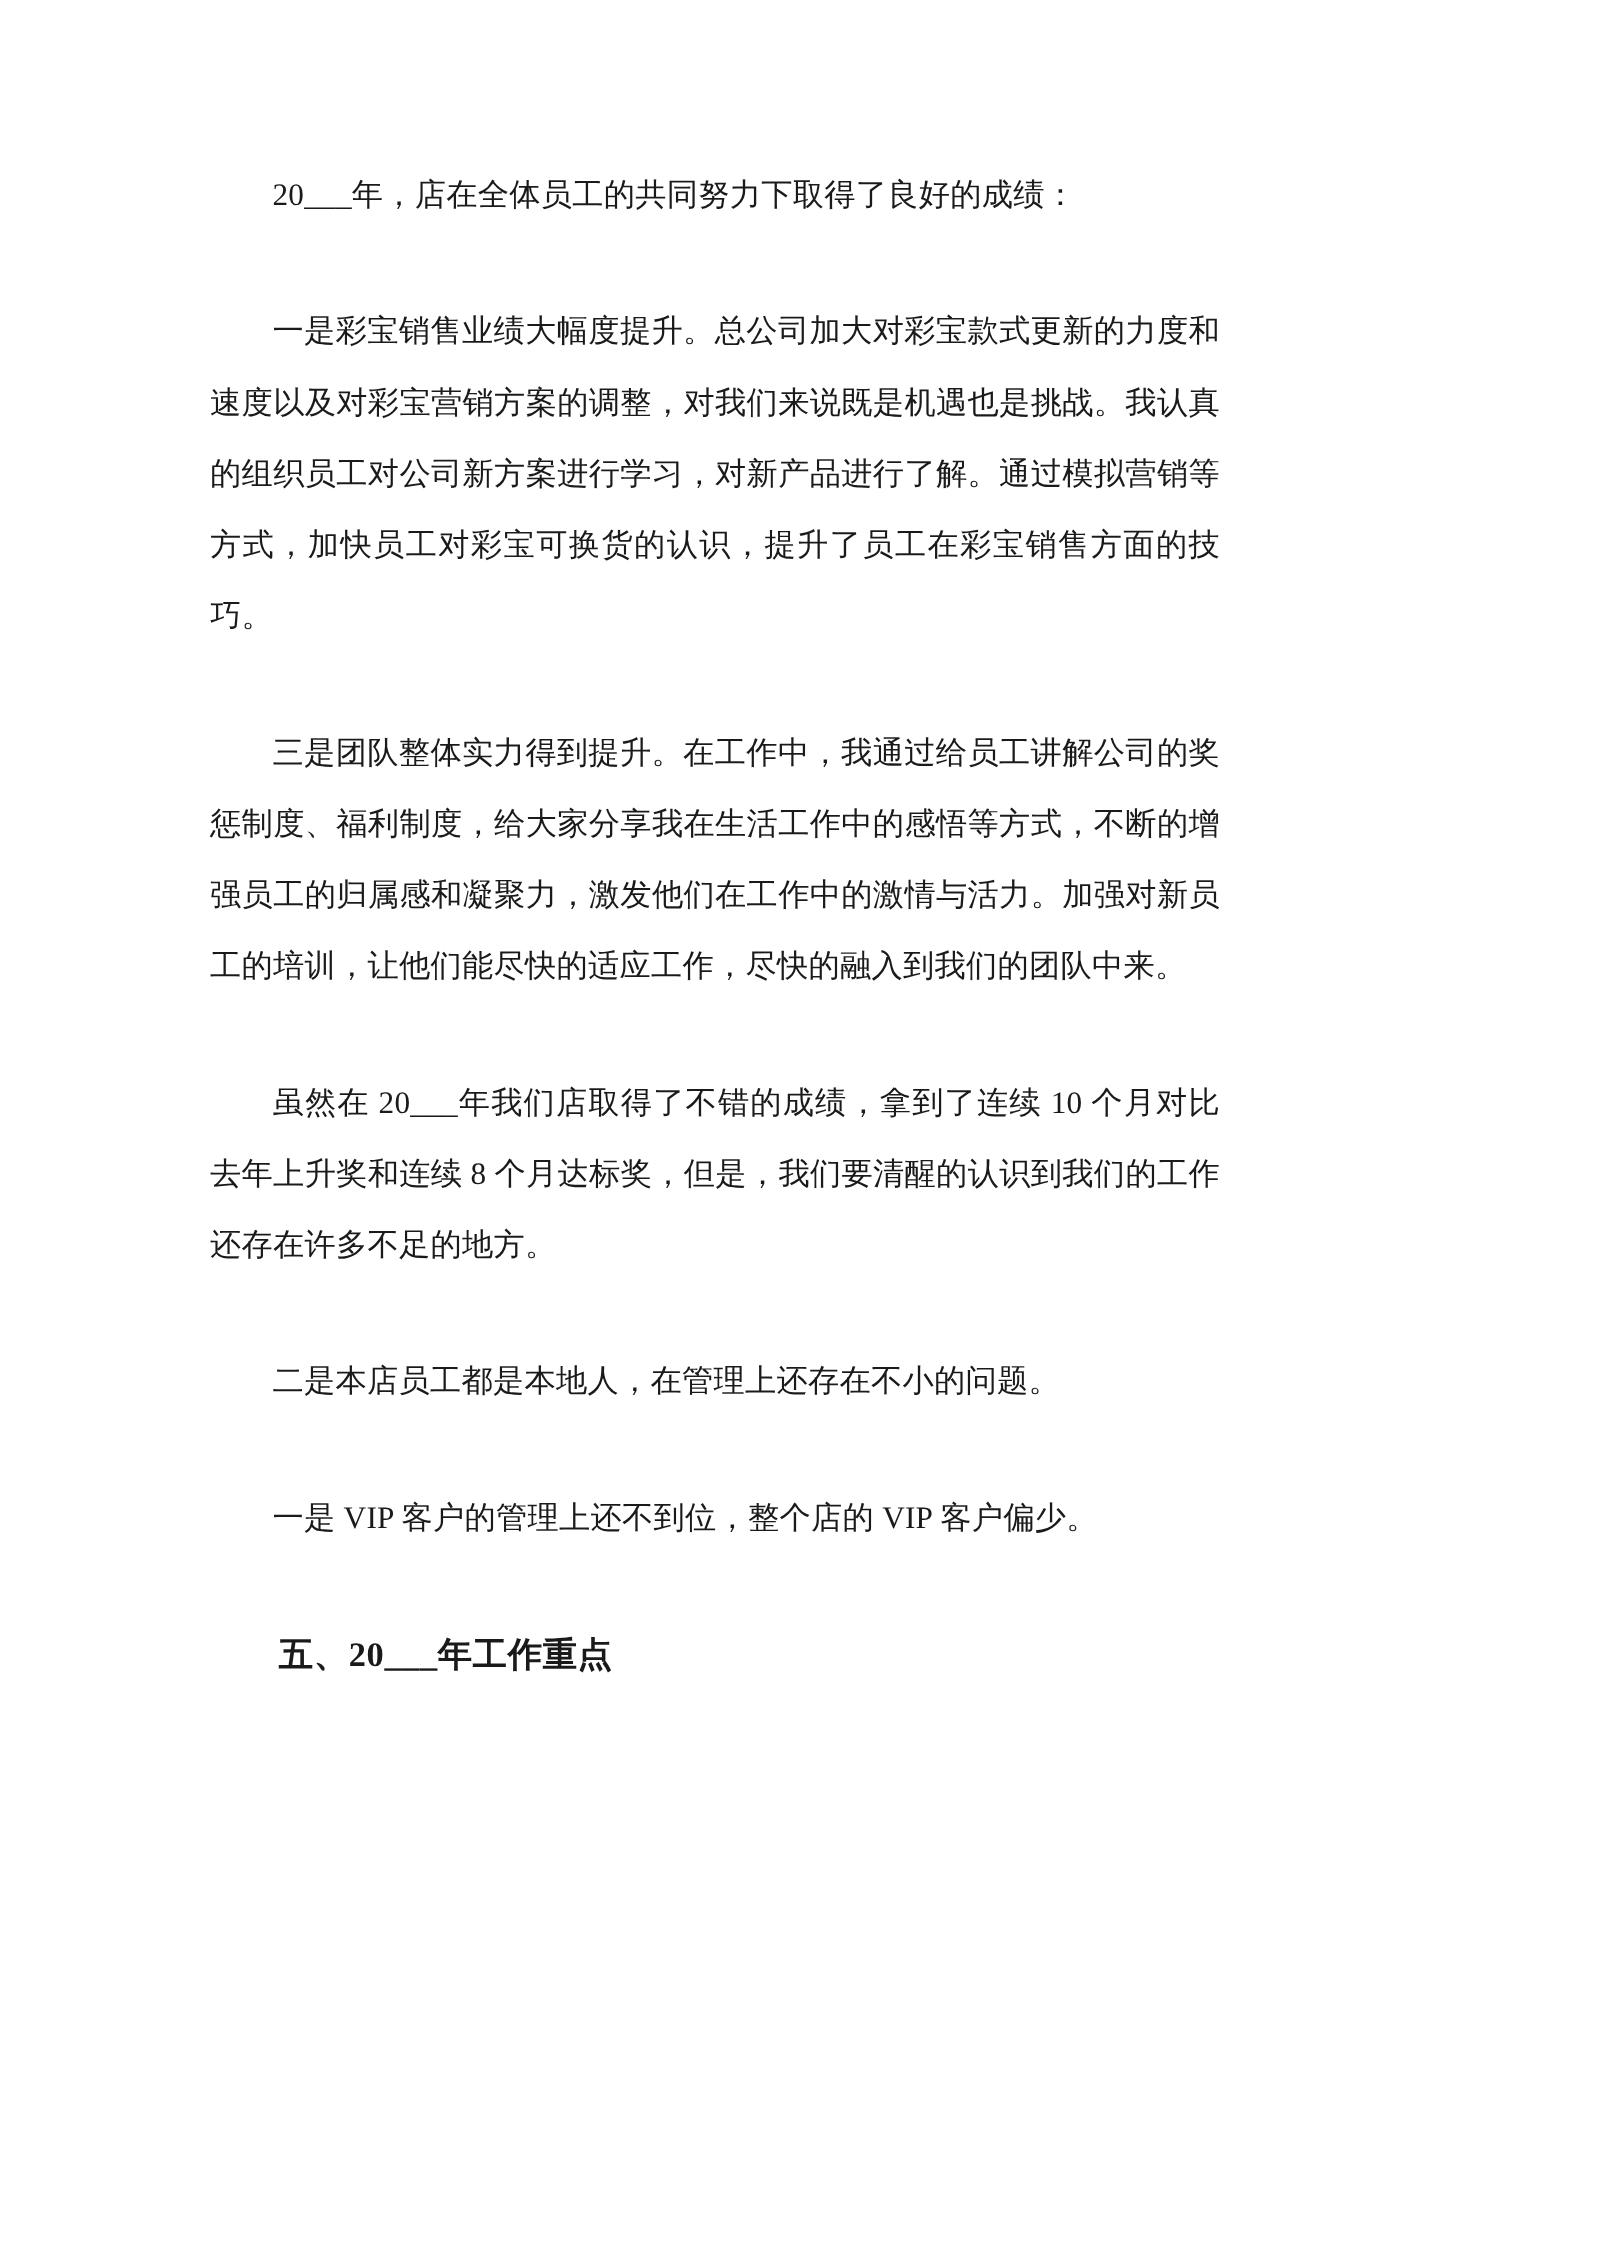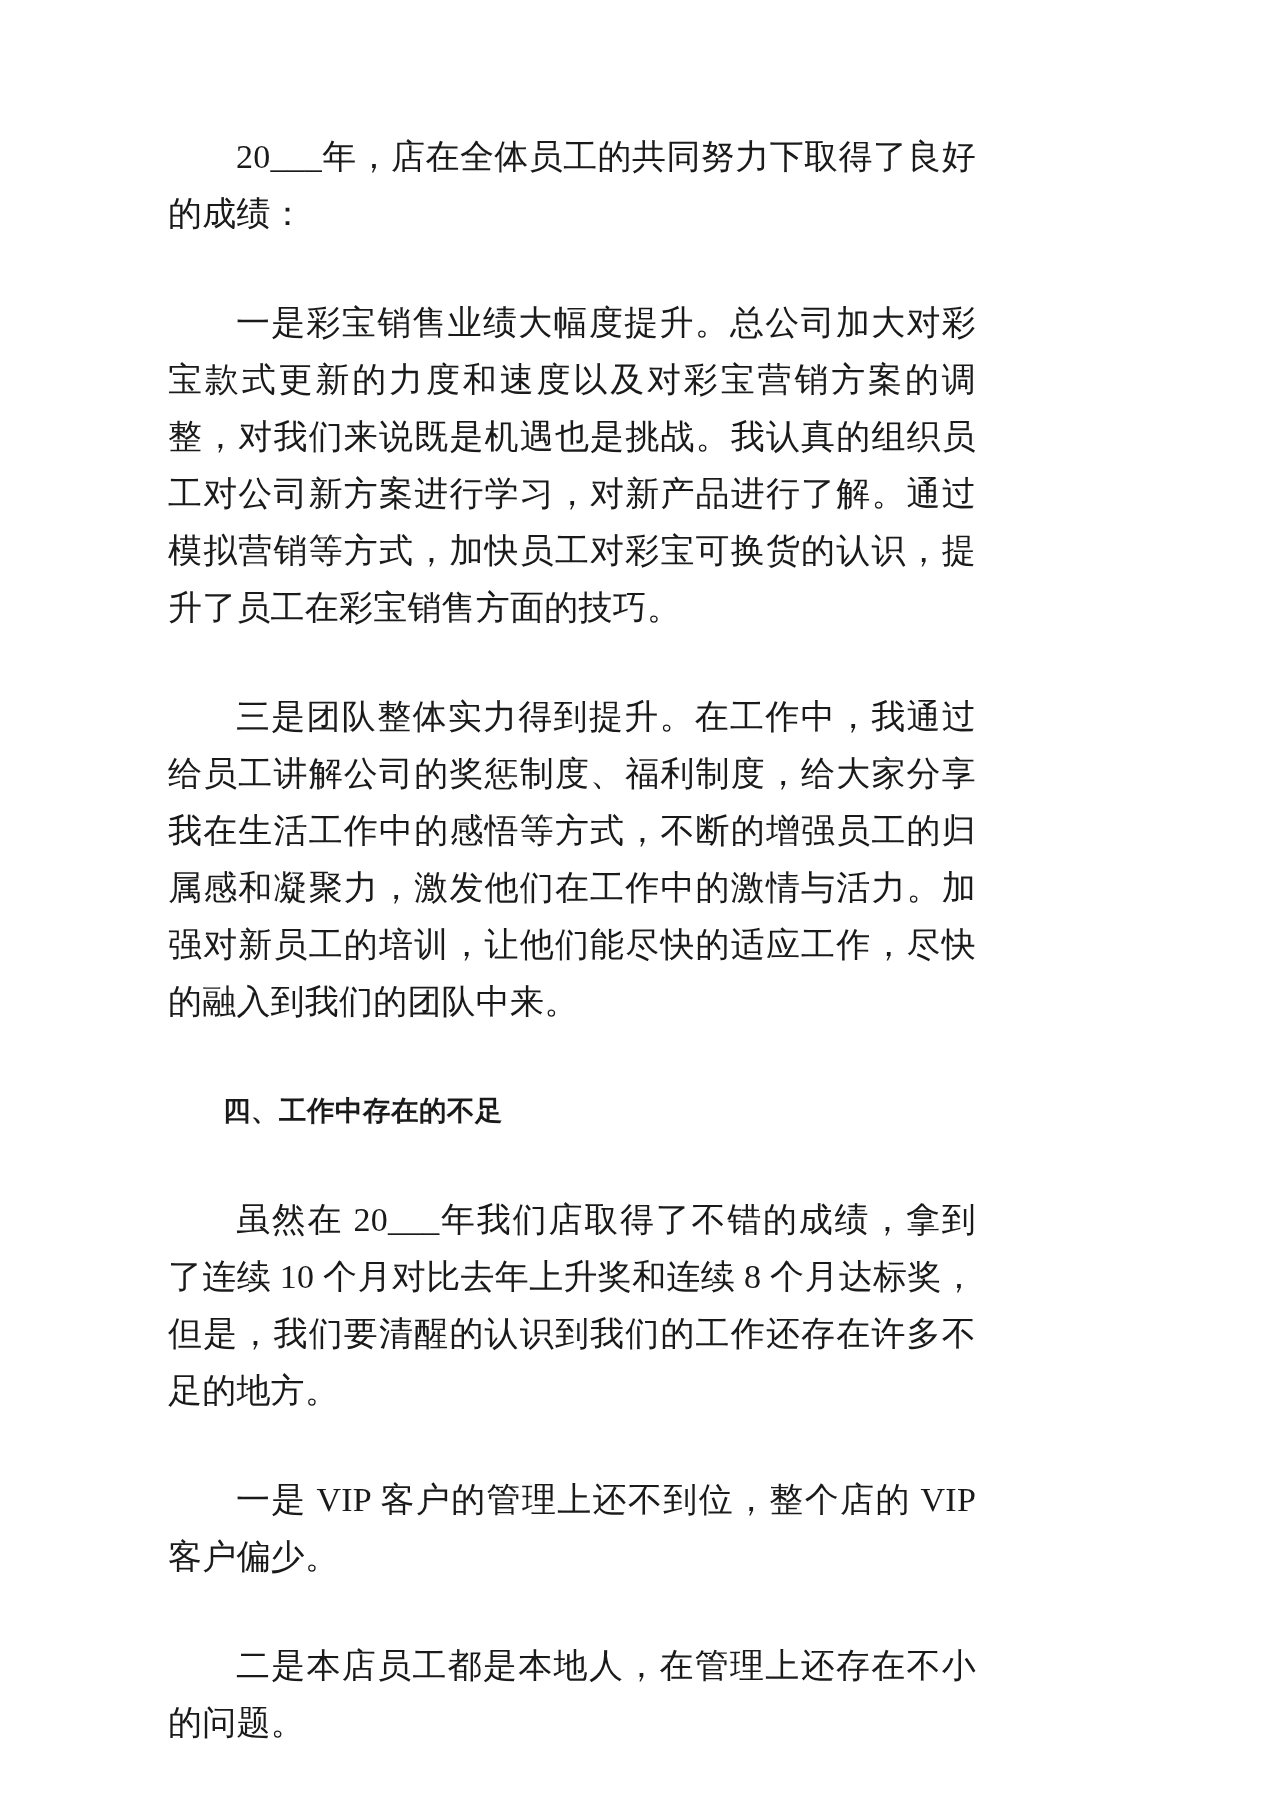--- a/index.html
+++ b/index.html
@@ -20,21 +20,21 @@
     height: 1810px;
     background: #ffffff;
     box-sizing: border-box;
     padding: 128px 290px 0 168px;
   }
   .doc-body {
     width: 822px;
   }
   p.para {
     margin: 0 14px 52px 0;
-    font-size: 34px;
+    font-size: 25px;
     line-height: 57px;
     text-align: justify;
     text-justify: inter-ideograph;
     letter-spacing: 0.2px;
     text-indent: 2em;
     font-weight: 400;
   }
   p.heading {
     margin: 0 0 52px 0;
     font-size: 27.5px;
@@ -54,24 +54,23 @@
 <div class="page">
   <div class="doc-body">
 
     <p class="para sp-top-1 gap-lg">20___年，店在全体员工的共同努力下取得了良好的成绩：</p>
 
     <p class="para gap-lg">一是彩宝销售业绩大幅度提升。总公司加大对彩宝款式更新的力度和速度以及对彩宝营销方案的调整，对我们来说既是机遇也是挑战。我认真的组织员工对公司新方案进行学习，对新产品进行了解。通过模拟营销等方式，加快员工对彩宝可换货的认识，提升了员工在彩宝销售方面的技巧。</p>
 
 
     <p class="para gap-xl">三是团队整体实力得到提升。在工作中，我通过给员工讲解公司的奖惩制度、福利制度，给大家分享我在生活工作中的感悟等方式，不断的增强员工的归属感和凝聚力，激发他们在工作中的激情与活力。加强对新员工的培训，让他们能尽快的适应工作，尽快的融入到我们的团队中来。</p>
 
-    <p class="heading gap-lg">四、工作中存在的不足</p>
 
     <p class="para gap-lg">虽然在 20___年我们店取得了不错的成绩，拿到了连续 10 个月对比去年上升奖和连续 8 个月达标奖，但是，我们要清醒的认识到我们的工作还存在许多不足的地方。</p>
 
+    <p class="para gap-xl">二是本店员工都是本地人，在管理上还存在不小的问题。</p>
+
     <p class="para gap-lg">一是 VIP 客户的管理上还不到位，整个店的 VIP 客户偏少。</p>
-
-    <p class="para gap-xl">二是本店员工都是本地人，在管理上还存在不小的问题。</p>
 
     <p class="heading gap-lg">五、20___年工作重点</p>
 
   </div>
 </div>
 
 </body></html>

